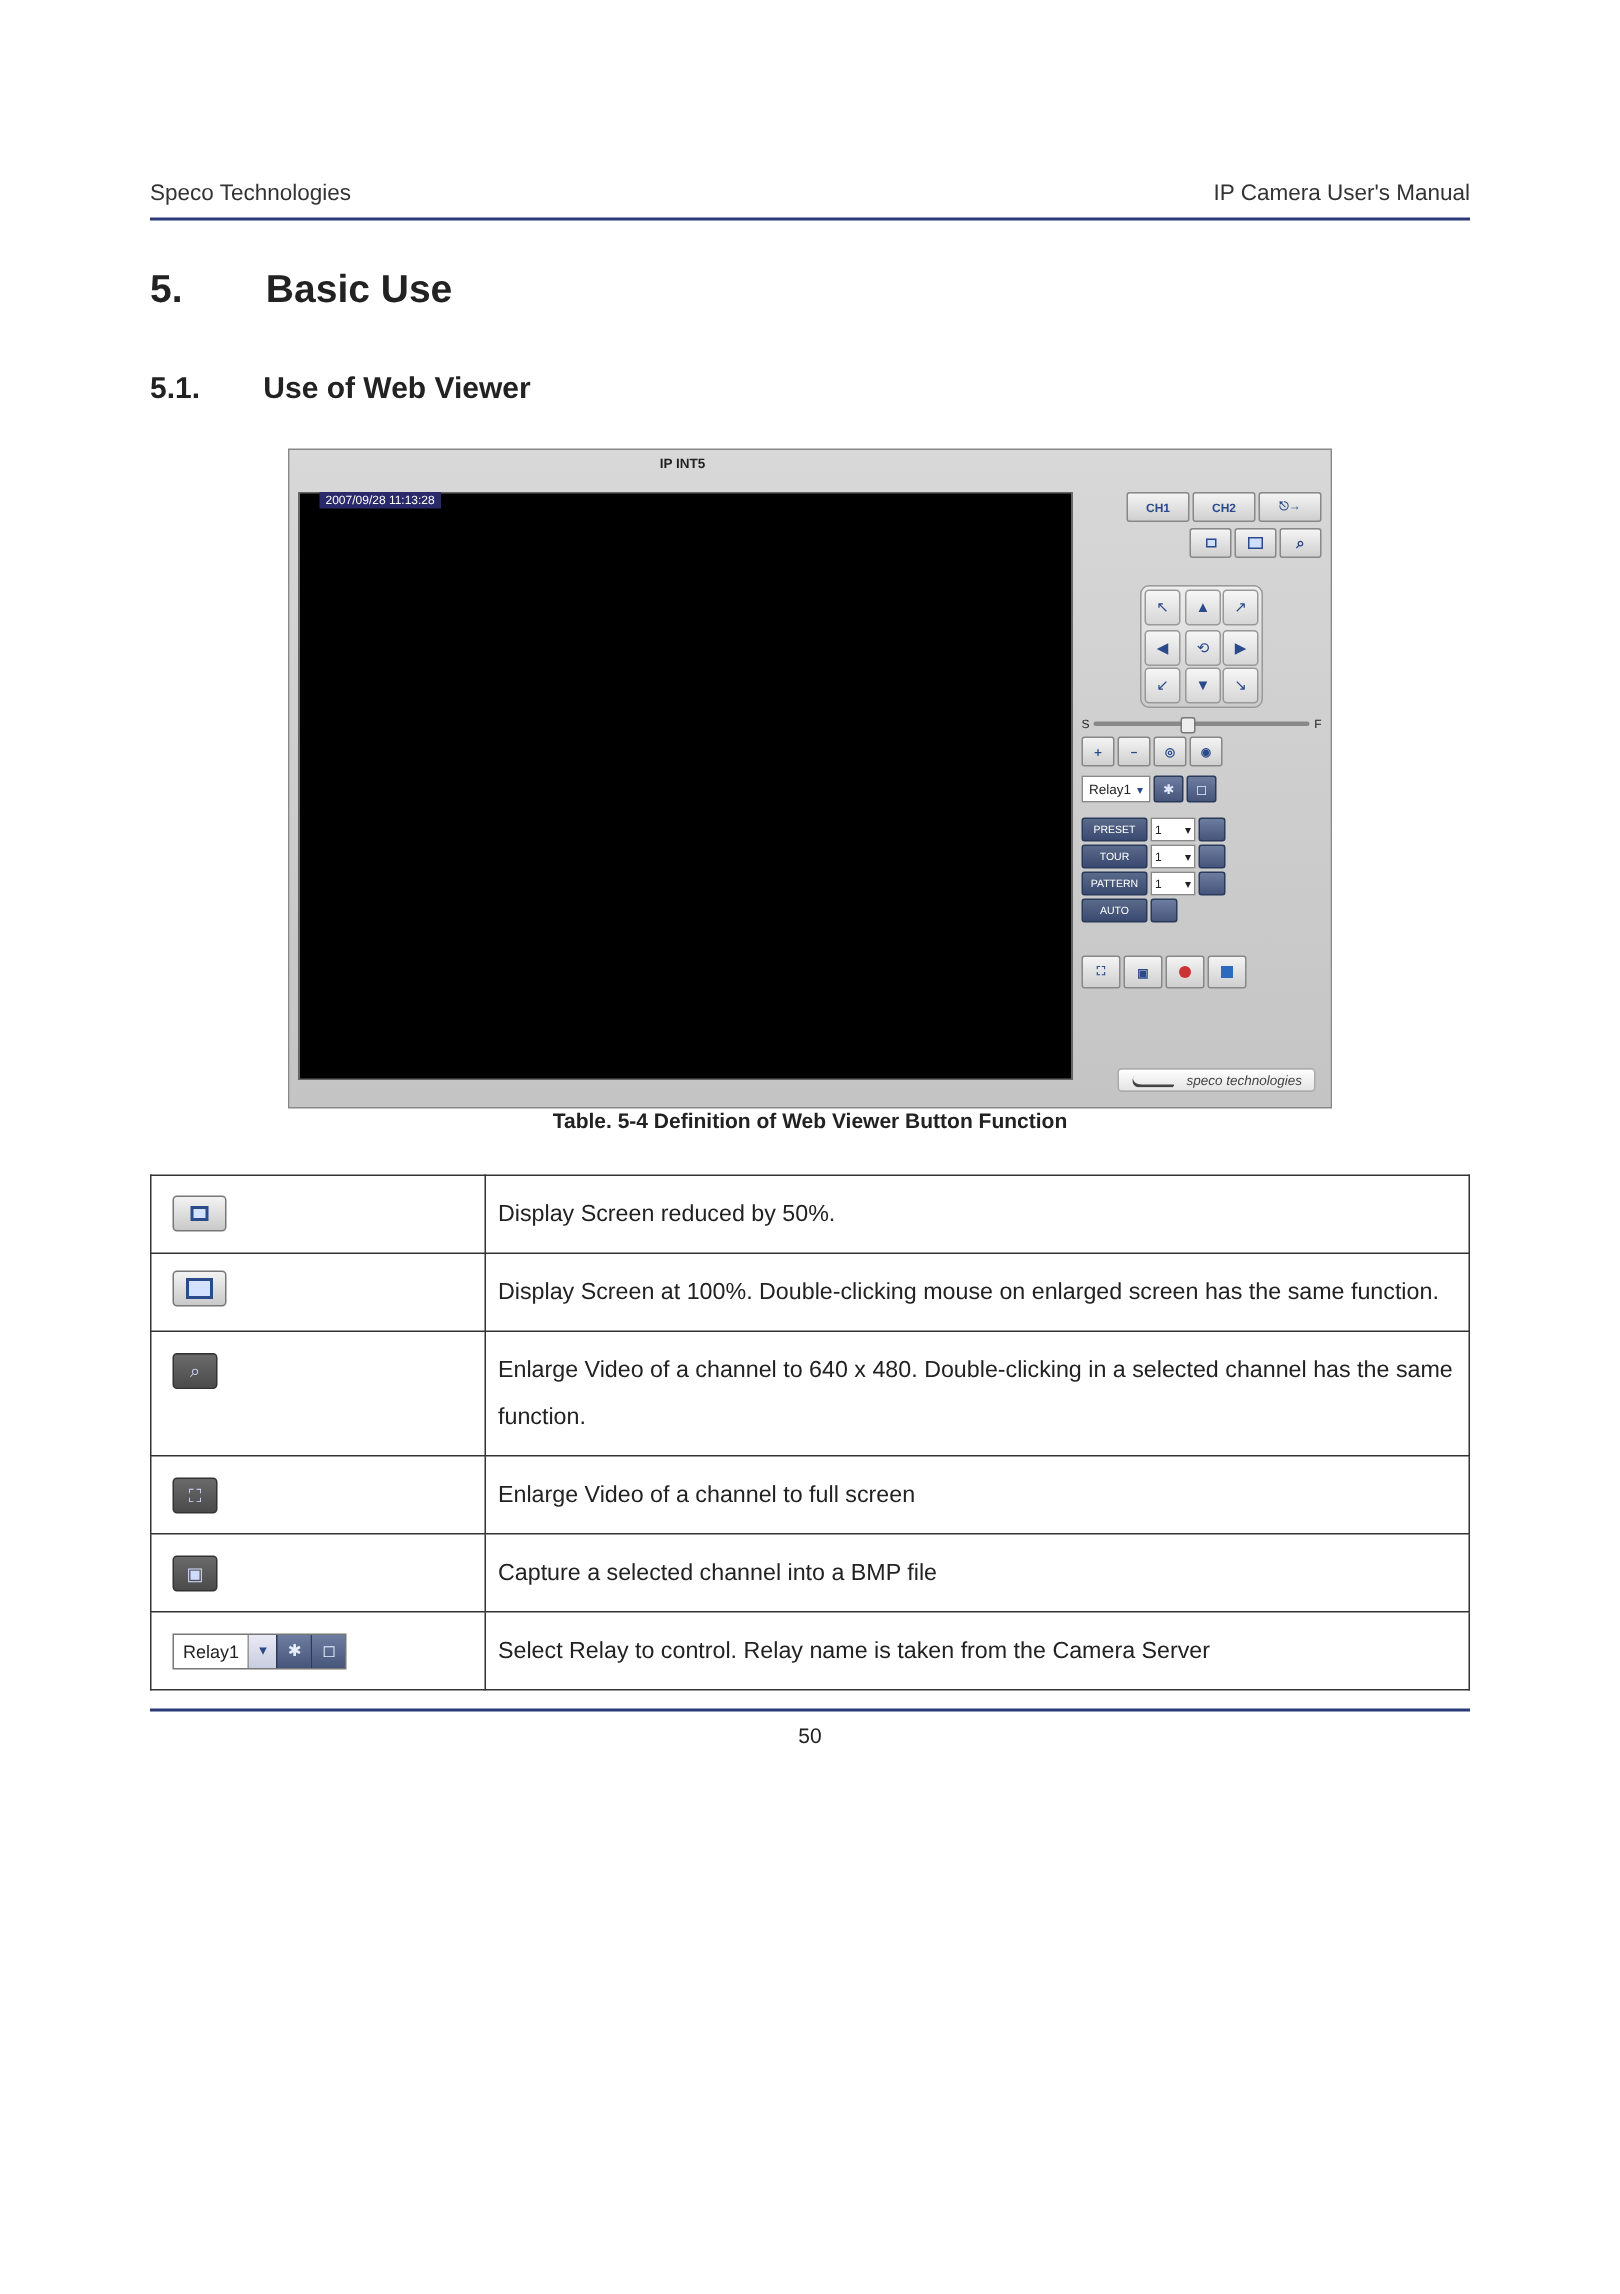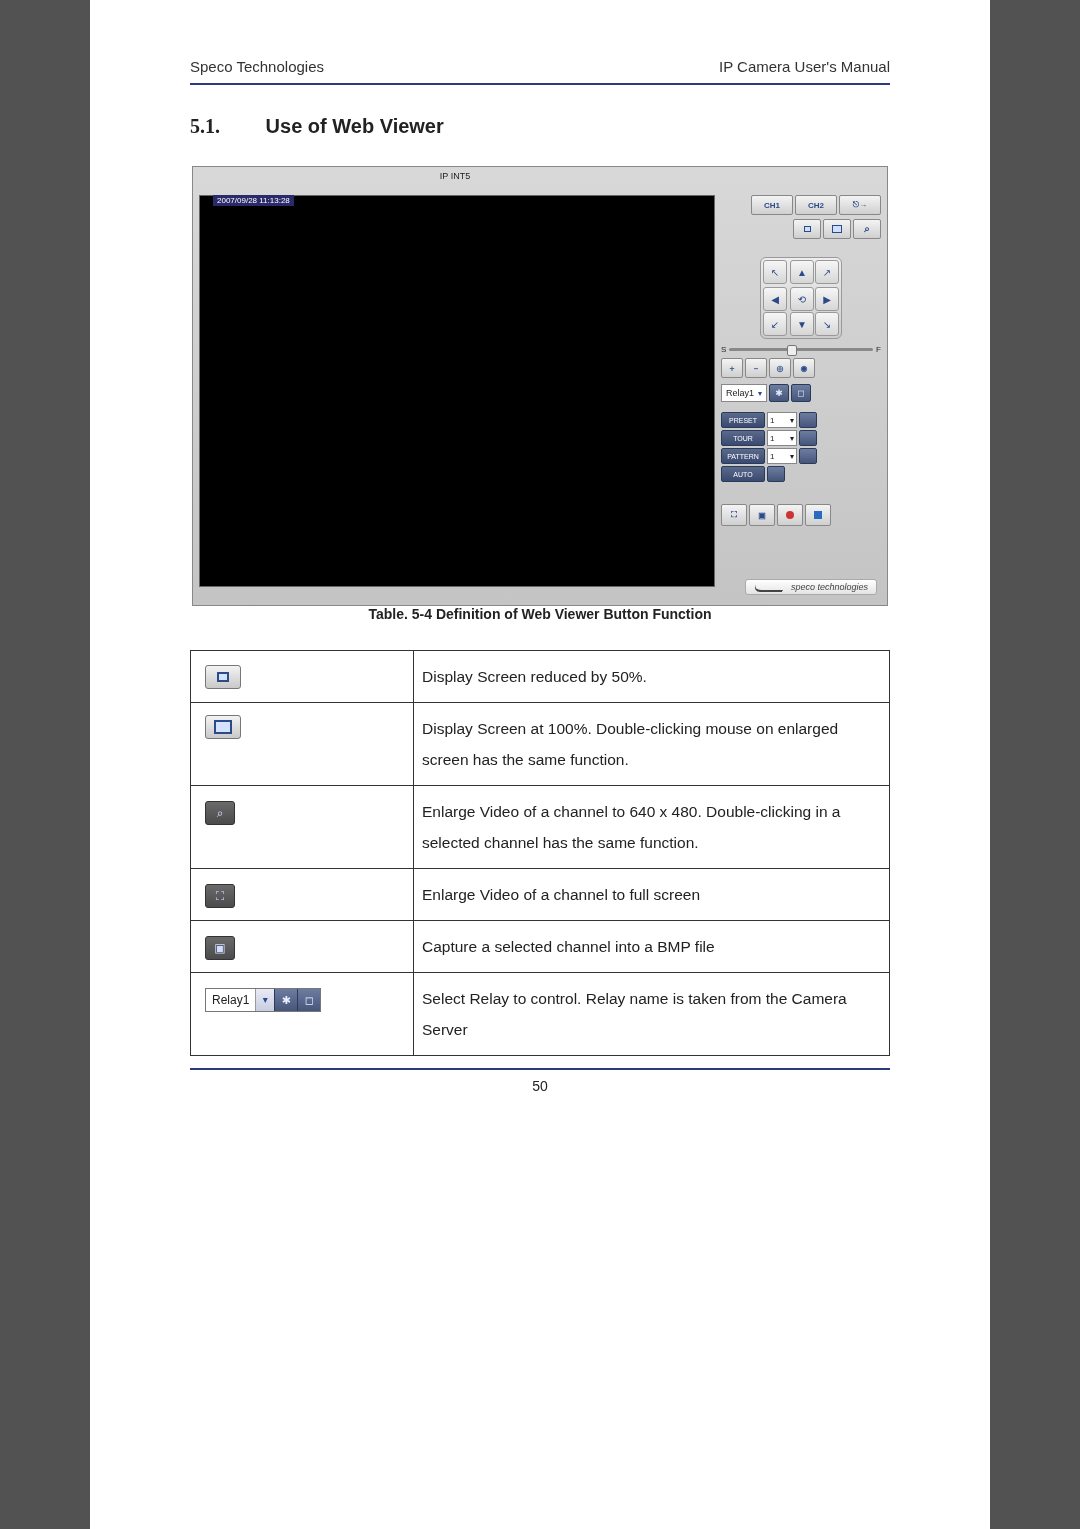--- a/index.html
+++ b/index.html
@@ -3,47 +3,47 @@
 <meta charset="utf-8">
 <style>
   body {
     margin: 0;
     background: #525252;
     font-family: Arial, "Helvetica Neue", sans-serif;
     display: flex;
     justify-content: center;
   }
   .page {
-    width: 900px;
+    width: 1080px;
     height: 1529px;
     background: #fff;
     box-sizing: border-box;
-    padding: 58px 100px 60px 100px;
+    padding: 120px 100px 60px 100px;
     position: relative;
     color: #222;
   }
   .hdr { display:flex; justify-content:space-between; font-size:15px; color:#333; }
   .hdr-rule { border:none; border-top:2px solid #2a3a7a; margin:8px 0 30px 0; }
   .h1 { font-size:26px; font-weight:bold; margin:20px 0 40px 0; }
   .h1 .num { display:inline-block; width:70px; }
   .h2 { font-size:20px; font-weight:bold; margin:0 0 28px 0; }
-  .h2 .num { display:inline-block; width:70px;font-family:Liberation Serif, serif; }
+  .h2 .num { display:inline-block; width:70px; }
 
   
   .viewer {
     width: 696px; height:440px;
     margin: 0 auto;
     background: linear-gradient(#d8d8d8,#c4c4c4);
     border: 1px solid #888;
     box-sizing: border-box;
     position: relative;
     font-size: 8px;
     color:#222;
   }
-  .viewer-title { position:absolute; top:4px; left:0; right:170px; text-align:center; font-size:9px; font-weight:normal;}
+  .viewer-title { position:absolute; top:4px; left:0; right:170px; text-align:center; font-size:9px; font-weight:bold;}
   .video {
     position:absolute; left:6px; top:28px; width:514px; height:390px;
     background:#000; border:1px solid #666;
   }
   .ts {
     position:absolute; left:20px; top:28px;
     background:#2a2a6a; color:#fff; font-size:8px; padding:1px 4px;
   }
   .sidepanel { position:absolute; right:6px; top:28px; width:160px; bottom:10px;margin-left:40px; }
 
@@ -187,20 +187,24 @@
 </head>
 <body>
 <div class="page">
 
   <div class="hdr">
     <span>Speco Technologies</span>
     <span>IP Camera User's Manual</span>
   </div>
   <hr class="hdr-rule">
 
+  <div class="h1">
+    <span class="num">5.</span>
+    <span>Basic Use</span>
+  </div>
   <div class="h2">
     <span class="num">5.1.</span>
     <span>Use of Web Viewer</span>
   </div>
 
   <div class="viewer">
     <div class="viewer-title">IP INT5</div>
     <div class="video"></div>
     <div class="ts">2007/09/28 11:13:28</div>
 

